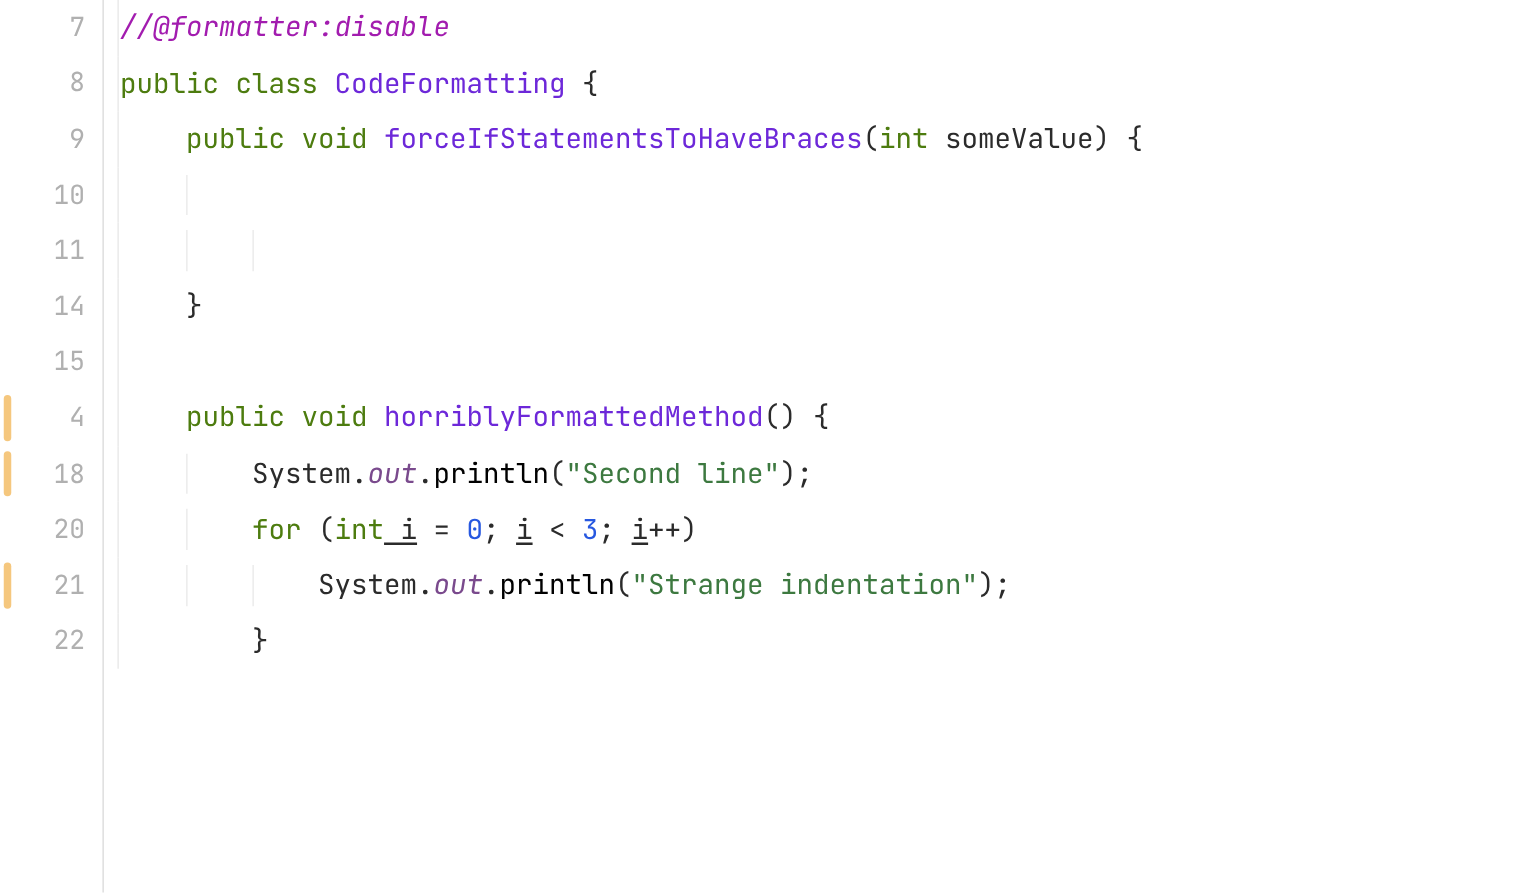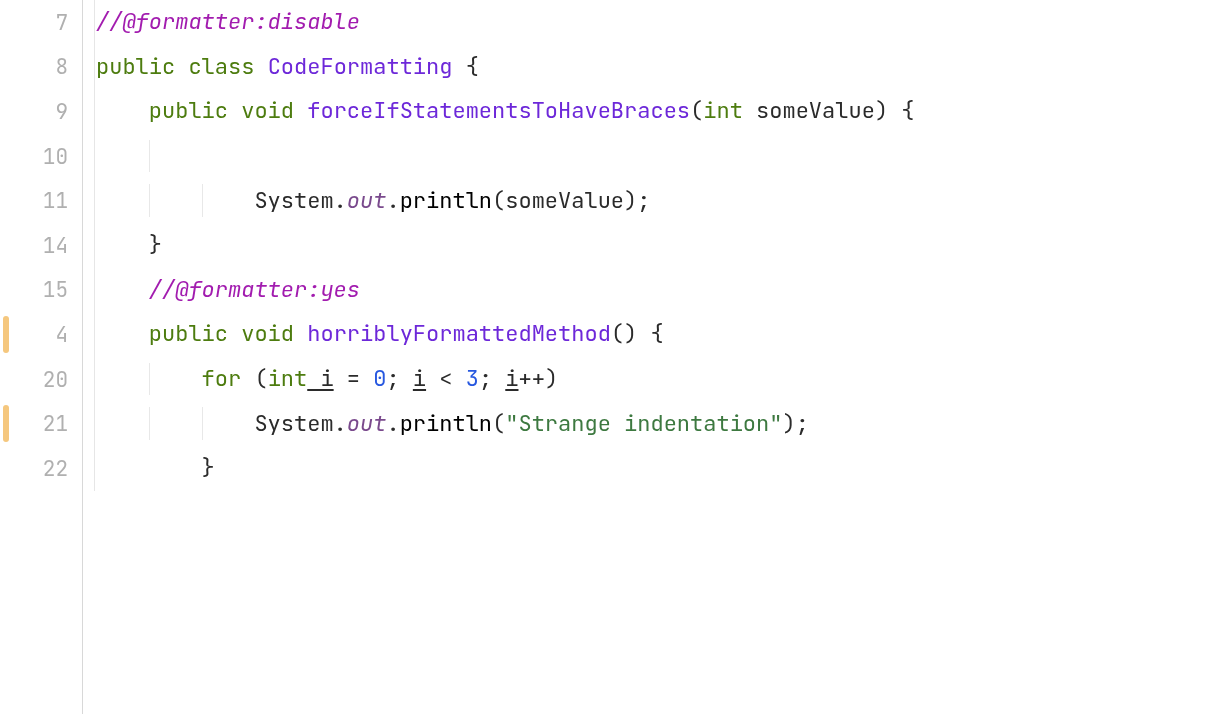--- a/index.html
+++ b/index.html
@@ -121,45 +121,50 @@
     <div class="fold-line"></div>
       <div class="indent-guide ig1"></div>
     <div class="gutter">10</div>
   </div>
 
   <div class="line">
     <div class="fold-line"></div>
       <div class="indent-guide ig1"></div>
       <div class="indent-guide ig2"></div>
     <div class="gutter">11</div>
-    <div class="code"><span class="c-plain">            </span><span class="c-plain">System.</span><span class="c-field">out</span><span class="c-plain">.</span><span class="c-call">println</span><span class="c-plain">(</span><span class="c-plain">someValue</span><span class="c-plain">);</span></div>
   </div>
 
 
 
   <div class="line">
     <div class="fold-line"></div>
     <div class="gutter">14</div>
     <div class="code"><span class="c-plain">    </span><span class="c-plain">}</span></div>
   </div>
 
   <div class="line">
     <div class="fold-line"></div>
     <div class="gutter">15</div>
-    <div class="code"><span class="c-plain">    </span><span class="c-comment">//@formatter:yes</span></div>
   </div>
 
   <div class="line">
     <div class="vcs-mark"></div>
     <div class="fold-line"></div>
     <div class="gutter">4</div>
     <div class="code"><span class="c-plain">    </span><span class="c-kw">public</span><span class="c-plain"> </span><span class="c-kw">void</span><span class="c-plain"> </span><span class="c-method">horriblyFormattedMethod</span><span class="c-plain">()</span><span class="c-plain"> {</span></div>
   </div>
 
 
+  <div class="line">
+    <div class="vcs-mark"></div>
+    <div class="fold-line"></div>
+      <div class="indent-guide ig1"></div>
+    <div class="gutter">18</div>
+    <div class="code"><span class="c-plain">        </span><span class="c-plain">System.</span><span class="c-field">out</span><span class="c-plain">.</span><span class="c-call">println</span><span class="c-plain">(</span><span class="c-str">"Second line"</span><span class="c-plain">);</span></div>
+  </div>
 
 
   <div class="line">
     <div class="fold-line"></div>
       <div class="indent-guide ig1"></div>
     <div class="gutter">20</div>
     <div class="code"><span class="c-plain">        </span><span class="c-kw">for</span><span class="c-plain"> (</span><span class="c-kw">int</span><span class="c-plain" style="text-decoration:underline;text-underline-offset:3px"> i</span><span class="c-plain"> = </span><span class="c-num">0</span><span class="c-plain">; </span><span class="c-plain" style="text-decoration:underline;text-underline-offset:3px">i</span><span class="c-plain"> &lt; </span><span class="c-num">3</span><span class="c-plain">; </span><span class="c-plain" style="text-decoration:underline;text-underline-offset:3px">i</span><span class="c-plain">++</span><span class="c-plain">)</span></div>
   </div>
 
   <div class="line">

